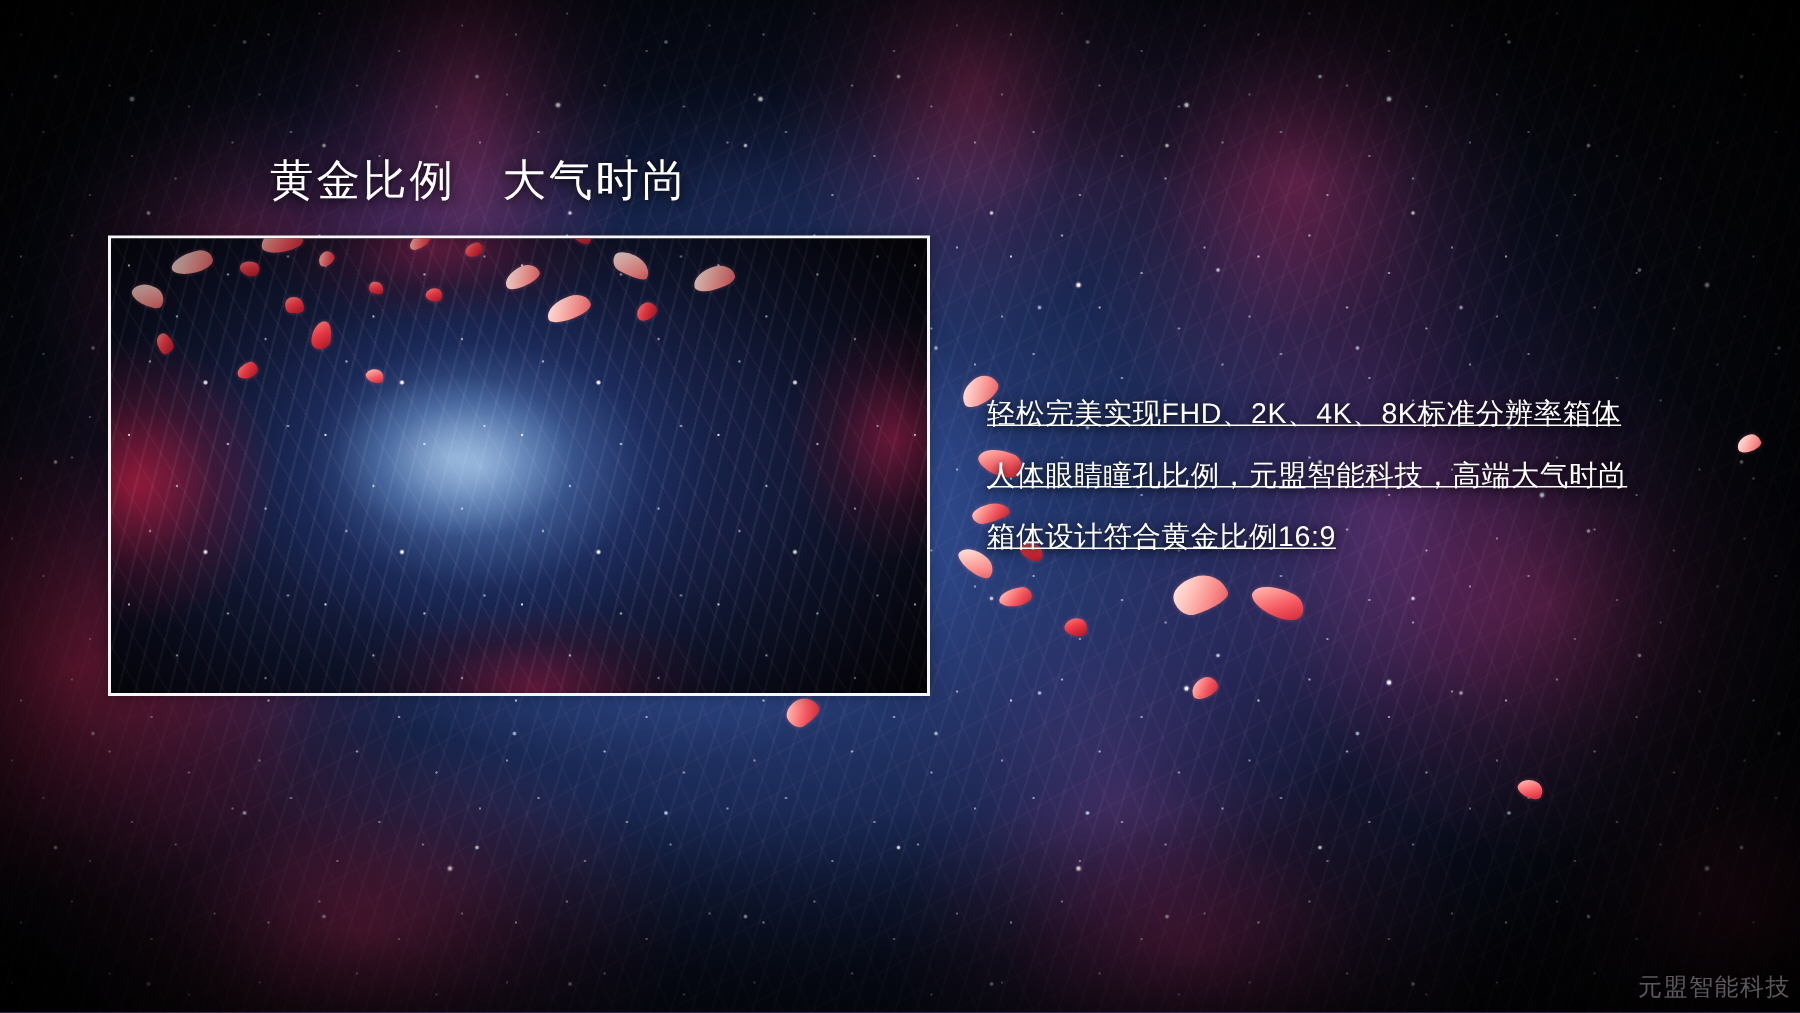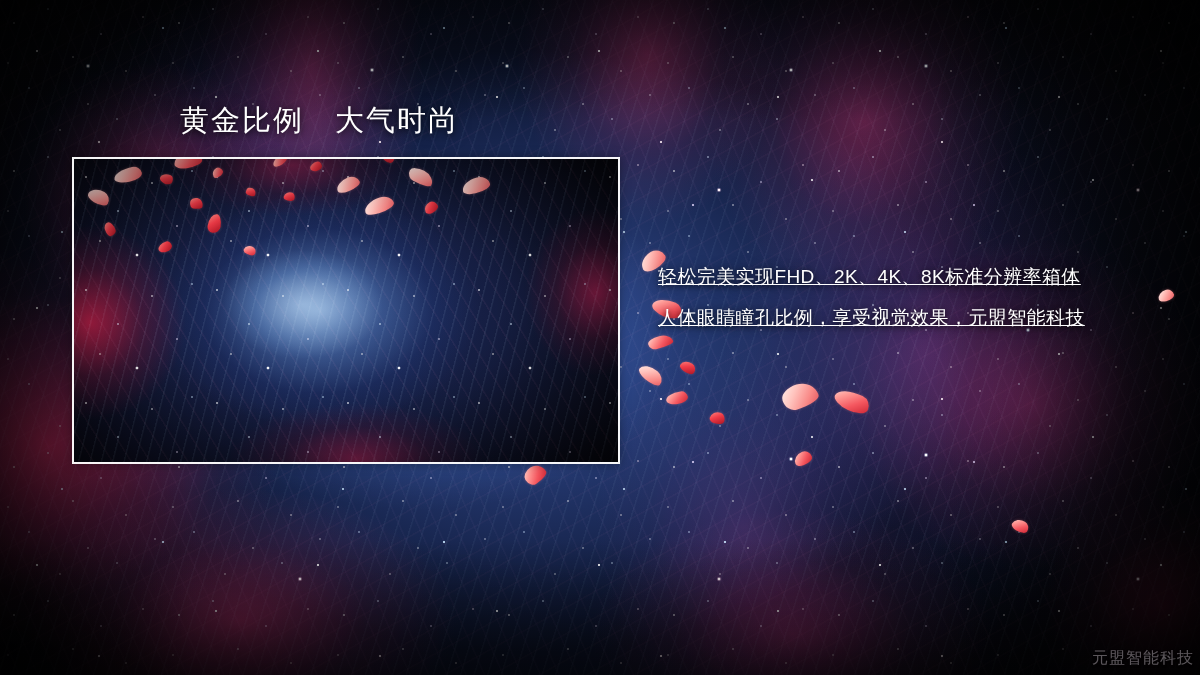--- a/index.html
+++ b/index.html
@@ -279,17 +279,18 @@
         <div class="petal" style="left: 170px; top: 87px; width: 12px; height: 9px; transform: rotate(26deg);"></div>
         <div class="petal deep" style="left: 134px; top: 55px; width: 13px; height: 19px; transform: rotate(8deg);"></div>
       </div>
     <div id="frame-vignette"></div>
   </div>
 
   <div id="title">黄金比例　大气时尚</div>
 
   <div id="body-copy">
     <div class="body-line">轻松完美实现FHD、2K、4K、8K标准分辨率箱体</div>
-    <div class="body-line">人体眼睛瞳孔比例，享受视觉效果，元盟智能科技</div>
+    <div class="body-line">人体眼睛瞳孔比例，元盟智能科技，高端大气时尚</div>
+    <div class="body-line">箱体设计符合黄金比例16:9</div>
   </div>
 
   <div id="watermark">元盟智能科技</div>
 </div>
 
 </body></html>

